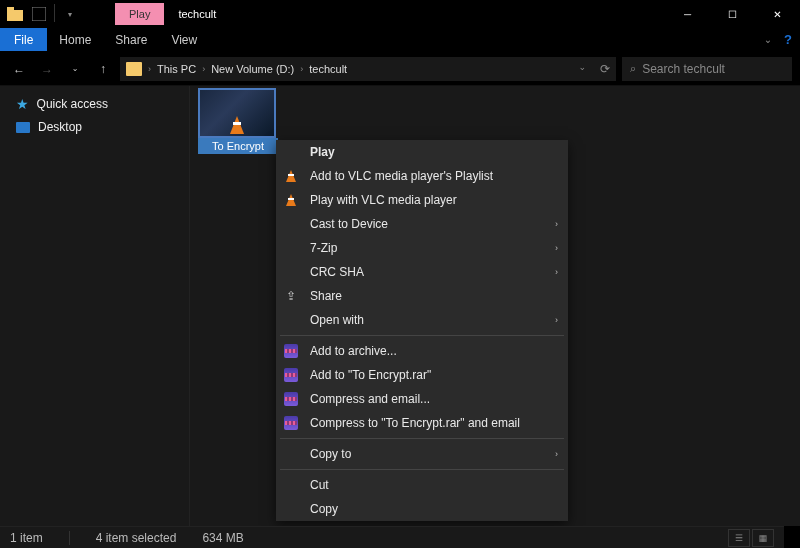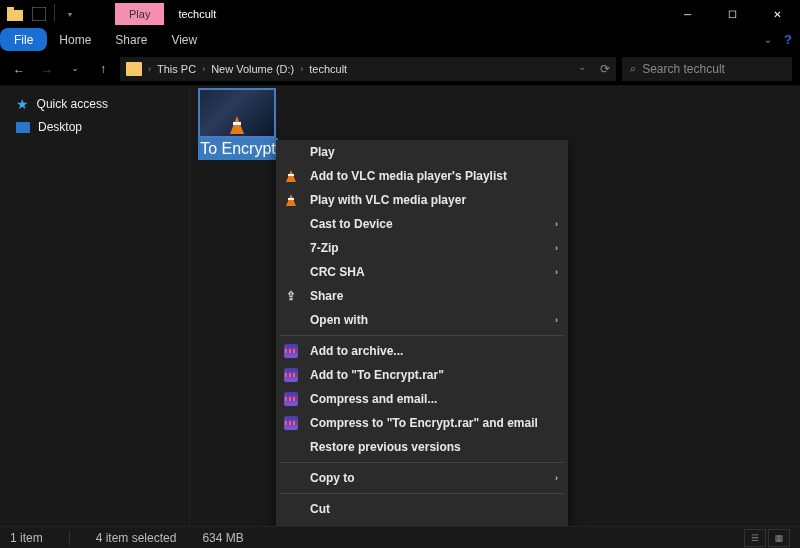--- a/index.html
+++ b/index.html
@@ -10,21 +10,21 @@
 .tb-icons { display: flex; gap: 2px; padding: 2px 4px; }
 .tb-icon { width: 22px; height: 20px; display: flex; align-items: center; justify-content: center; }
 .tb-divider { width: 1px; height: 18px; background: #333; margin: 0 2px; }
 .tb-tab { background: #f48fb1; color: #333; height: 22px; padding: 0 14px; display: flex; align-items: center; margin-left: 30px; font-size: 11px; }
 .tb-title { color: #fff; margin-left: 14px; font-size: 11px; }
 .tb-controls { margin-left: auto; display: flex; }
 .tb-ctrl { width: 45px; height: 28px; color: #fff; display: flex; align-items: center; justify-content: center; font-size: 10px; }
 
 
 .ribbon { height: 24px; background: #000; display: flex; align-items: stretch; border-bottom: 1px solid #000; }
-.rb-file { background: #1a6fd4; color: #fff; padding: 0 14px; display: flex; align-items: center; font-size: 12px; border-radius: 8px; }
+.rb-file { background: #1a6fd4; color: #fff; padding: 0 14px; display: flex; align-items: center; font-size: 12px; }
 .rb-tab { color: #ccc; padding: 0 12px; display: flex; align-items: center; font-size: 12px; }
 .rb-tab.vt { color: #c04a7a; }
 .rb-right { margin-left: auto; display: flex; align-items: center; padding-right: 8px; gap: 12px; }
 .chev { color: #888; font-size: 10px; }
 .help { color: #1a6fd4; font-size: 13px; font-weight: bold; }
 
 
 .addrrow { height: 34px; background: #000; display: flex; align-items: center; padding: 0 8px; gap: 6px; border-bottom: 1px solid #111; }
 .nav-btn { width: 22px; height: 22px; color: #ccc; display: flex; align-items: center; justify-content: center; }
 .nav-btn.disabled { color: #555; }
@@ -41,37 +41,37 @@
 .sb-item { display: flex; align-items: center; padding: 4px 16px; gap: 8px; color: #eee; font-size: 12px; }
 .sb-star { color: #3ba7e0; font-size: 14px; }
 .sb-desk { width: 14px; height: 11px; background: #2878c9; border-radius: 1px; }
 .content { flex: 1; padding: 6px; position: relative; }
 
 
 .file { width: 80px; position: absolute; left: 8px; top: 2px; }
 .thumb { width: 78px; height: 50px; background: linear-gradient(135deg,#1a2840,#2a3a5a 40%,#0a1828); border: 2px solid #4a7abf; position: relative; display:flex; align-items:center; justify-content:center; }
 .cone { width: 0; height: 0; border-left: 7px solid transparent; border-right: 7px solid transparent; border-bottom: 18px solid #e87a1a; position: absolute; bottom: 2px; }
 .cone::after { content:''; position:absolute; left:-4px; top:6px; width:8px; height:3px; background:#fff; }
-.fname { background: #3a7abd; color: #fff; font-size: 16px; text-align: center; padding: 2px 0; }
+.fname { background: #3a7abd; color: #fff; font-size: 11px; text-align: center; padding: 2px 0; }
 
 
 .ctx { position: absolute; left: 276px; top: 140px; width: 292px; background: #2b2b2b; box-shadow: 0 4px 12px rgba(0,0,0,0.6); }
-.ctx-item { height: 24px; display: flex; align-items: center; padding: 0 10px 0 6px; color: #e8e8e8; font-size: 12px; position: relative; font-weight: bold; }
+.ctx-item { height: 24px; display: flex; align-items: center; padding: 0 10px 0 6px; color: #e8e8e8; font-size: 12px; position: relative; }
 .ctx-item.bold { font-weight: 600; }
 .ctx-ico { width: 18px; height: 18px; margin-right: 10px; display: flex; align-items: center; justify-content: center; flex-shrink: 0; }
 .ctx-arrow { margin-left: auto; color: #bbb; font-size: 9px; }
 .ctx-sep { height: 1px; background: #444; margin: 3px 4px; }
 .vlc-ico { width: 0; height: 0; border-left: 5px solid transparent; border-right: 5px solid transparent; border-bottom: 12px solid #e87a1a; position:relative; }
 .vlc-ico::after { content:''; position:absolute; left:-3px; top:4px; width:6px; height:2px; background:#fff; }
 .share-ico { color: #ccc; font-size: 12px; }
 .rar-ico { width: 14px; height: 14px; background: linear-gradient(#4a3aa9,#7a5ad9); border-radius: 2px; position: relative; }
 .rar-ico::after { content:''; position:absolute; left:1px; top:5px; width:12px; height:4px; background: repeating-linear-gradient(90deg,#e85a9a,#e85a9a 2px,#8a3a7a 2px,#8a3a7a 4px); }
 
 
-.status { position: absolute; bottom: 0; left: 0; right: 0; height: 22px; background: #191919; border-top: 1px solid #222; display: flex; align-items: center; padding: 0 10px; color: #bbb; font-size: 11px; gap: 20px; }
+.status { position: absolute; bottom: 0; left: 0; right: 16px; height: 22px; background: #191919; border-top: 1px solid #222; display: flex; align-items: center; padding: 0 10px; color: #bbb; font-size: 11px; gap: 20px; }
 .status-sep { width: 1px; height: 14px; background: #333; margin: 0 6px; }
 .status-right { margin-left: auto; display: flex; gap: 2px; }
 .view-toggle { width: 22px; height: 18px; border: 1px solid #333; display:flex; align-items:center; justify-content:center; color:#888; font-size:9px; }
 </style>
 </head>
 <body>
 
 <div class="titlebar">
   <div class="tb-icons">
     <div class="tb-icon">
@@ -216,24 +216,20 @@
         <span class="rar-ico"></span>
       </span>
       <span>Compress and email...</span>
     </div>
   <div class="ctx-item">
       <span class="ctx-ico">
         <span class="rar-ico"></span>
       </span>
       <span>Compress to "To Encrypt.rar" and email</span>
     </div>
-  <div class="ctx-item">
-      <span class="ctx-ico"></span>
-      <span>Restore previous versions</span>
-    </div>
   <div class="ctx-sep"></div>
   <div class="ctx-item">
       <span class="ctx-ico"></span>
       <span>Copy to</span>
       <span class="ctx-arrow">›</span>
     </div>
   <div class="ctx-sep"></div>
   <div class="ctx-item">
       <span class="ctx-ico"></span>
       <span>Cut</span>

